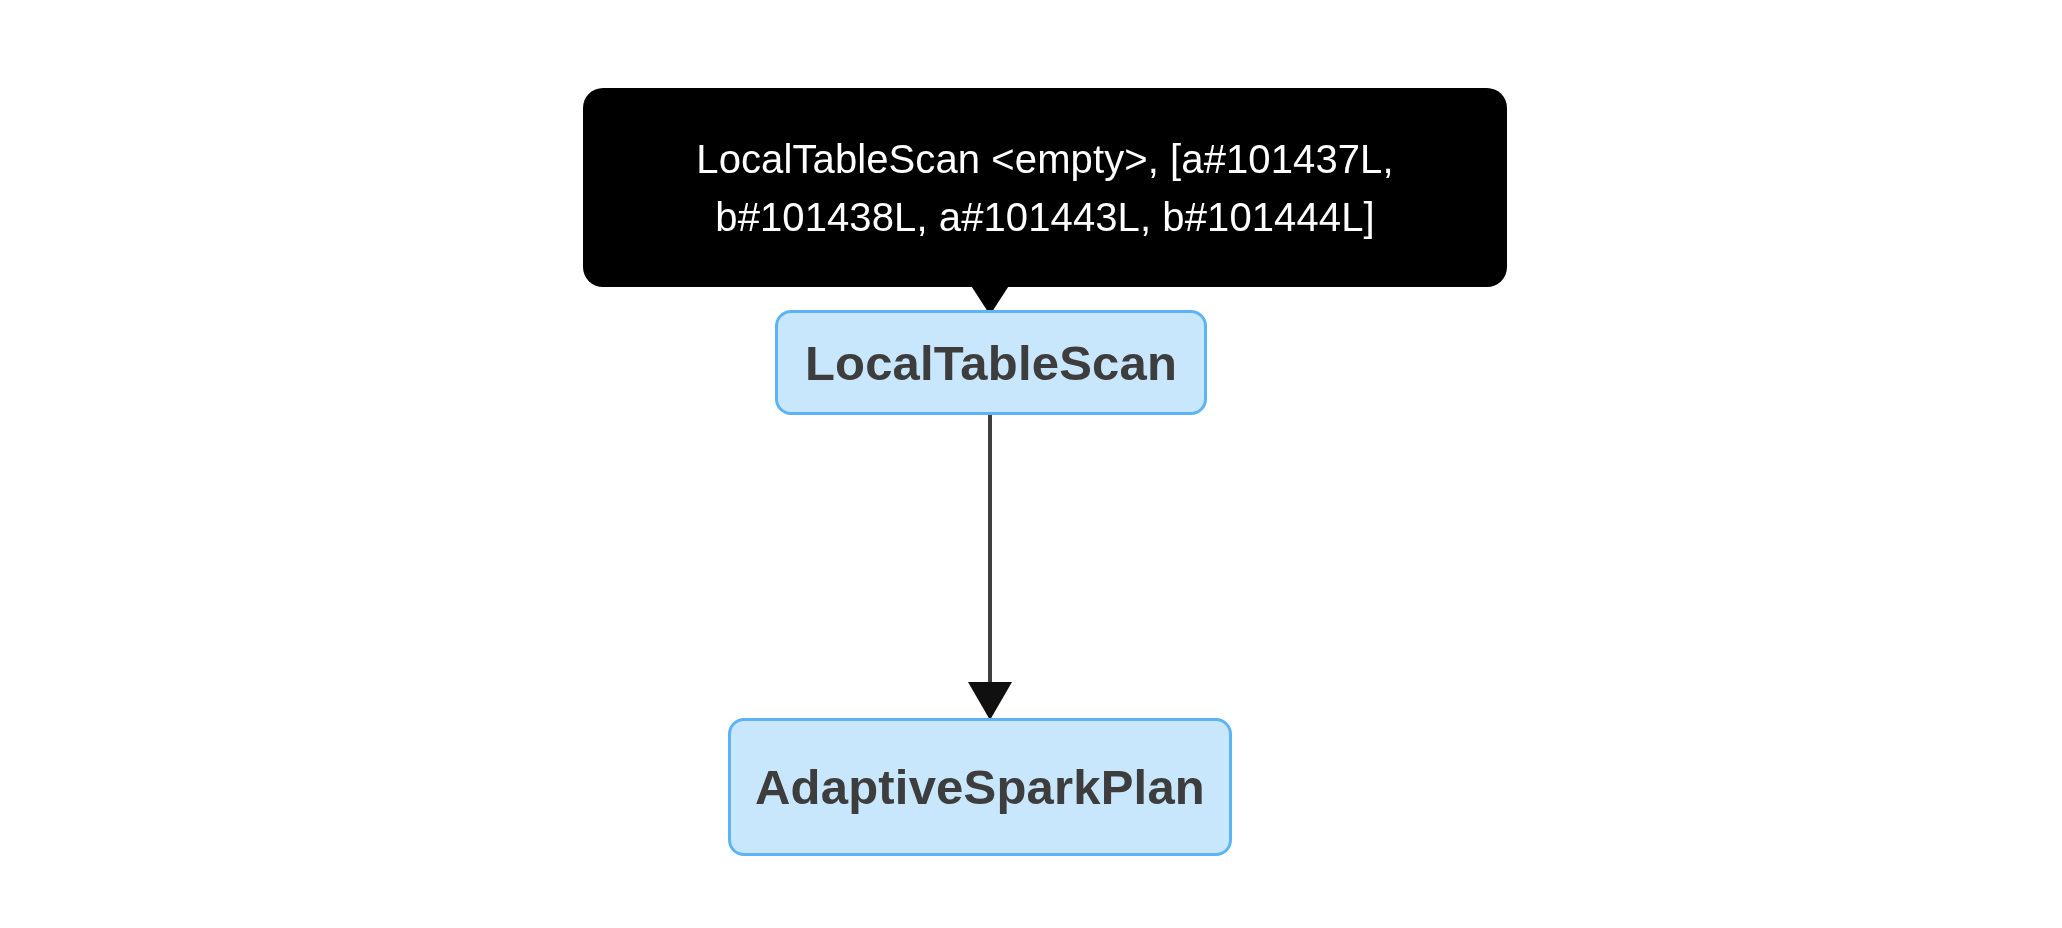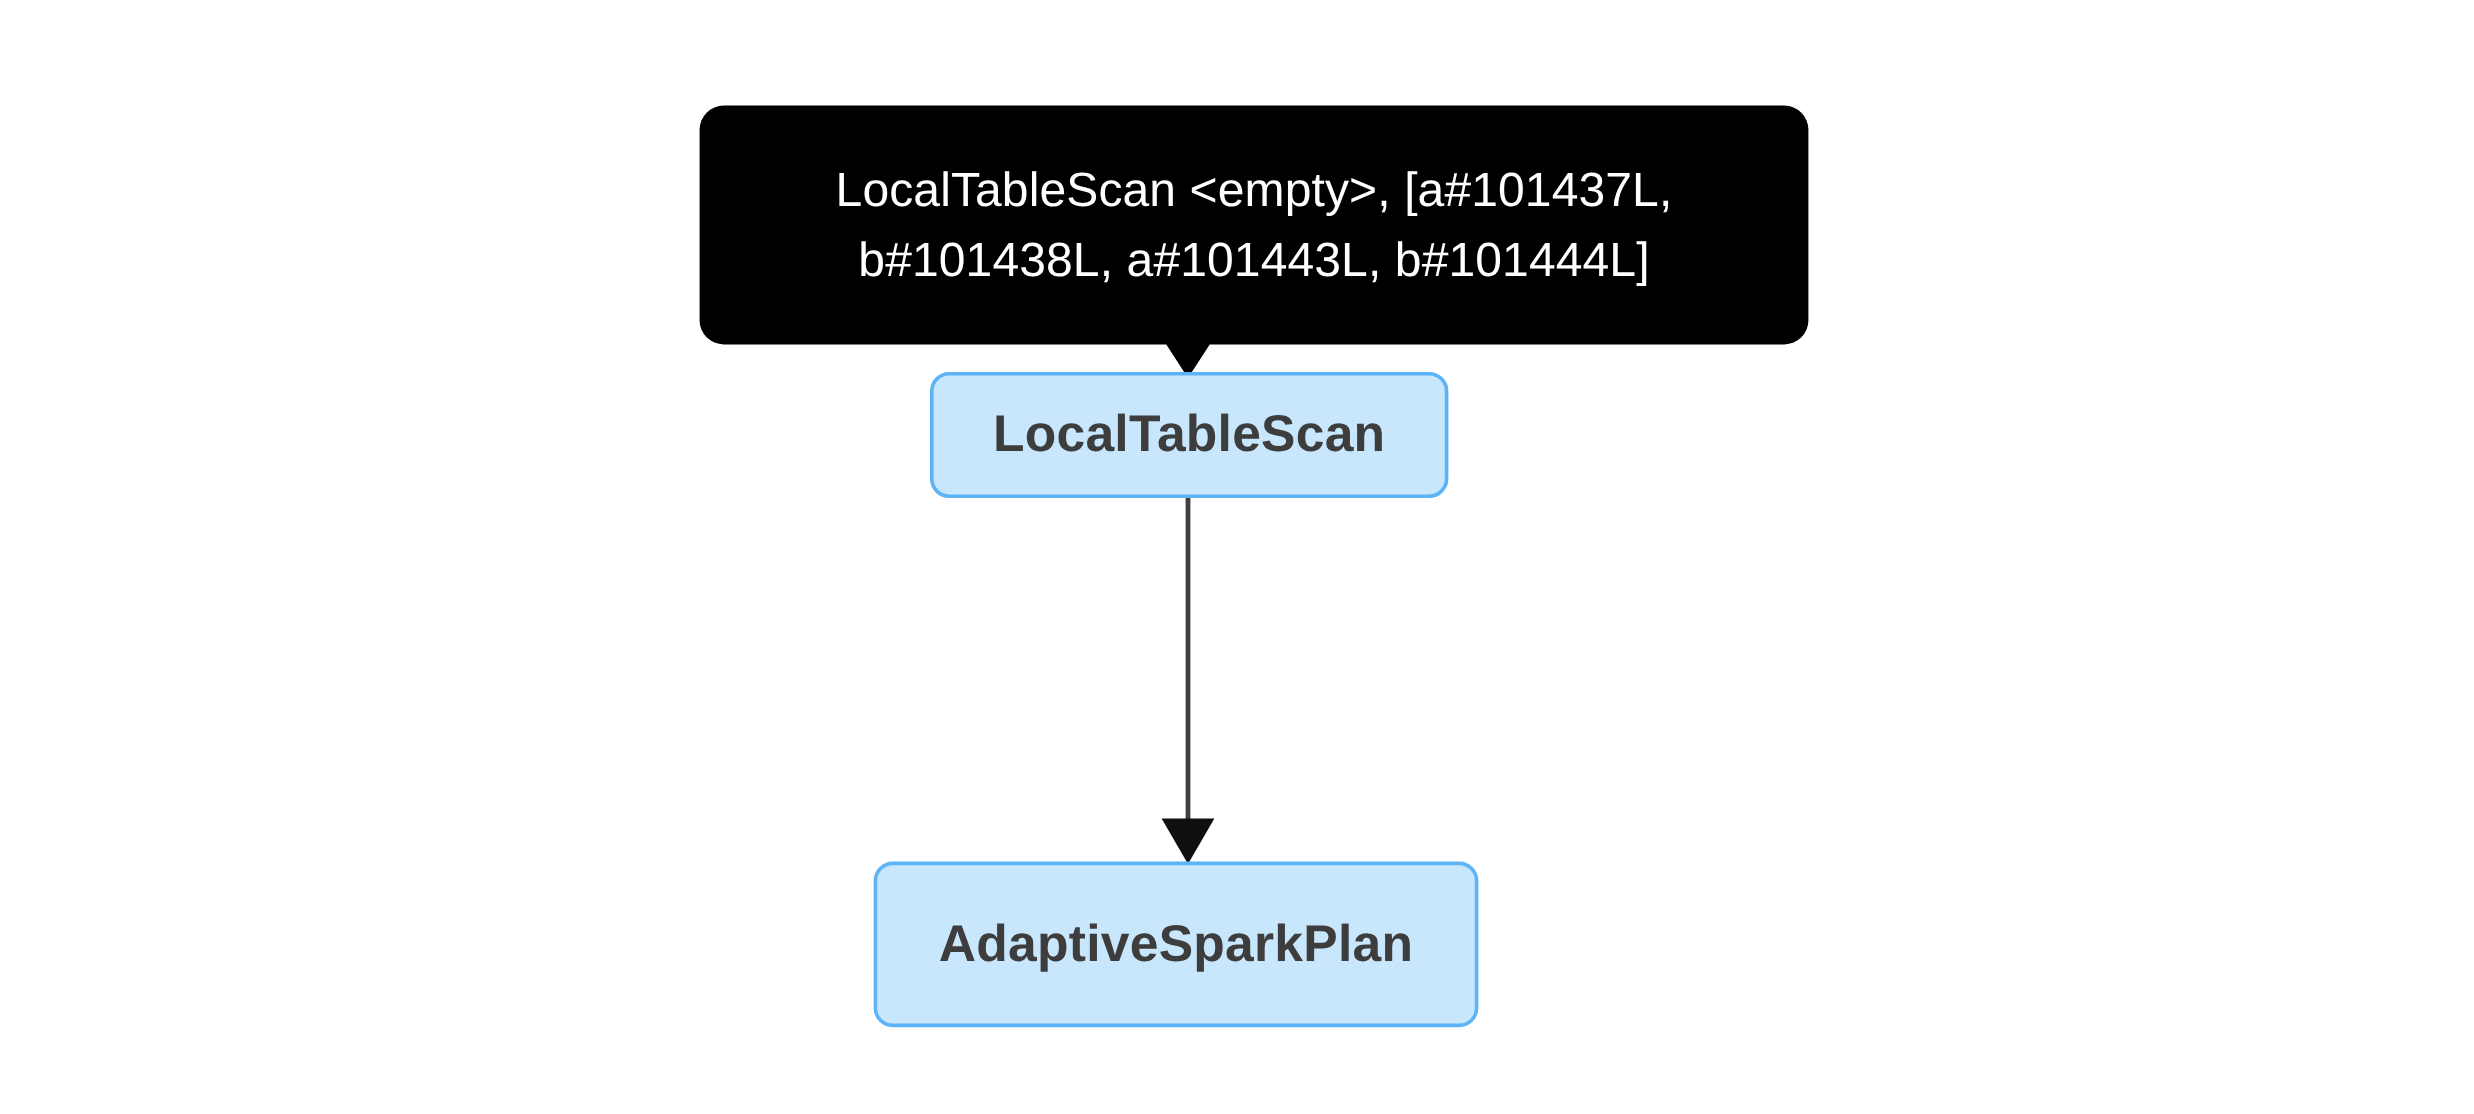--- a/index.html
+++ b/index.html
@@ -64,21 +64,21 @@
     border: 3px solid #5cb3f5;
     border-radius: 16px;
     display: flex;
     align-items: center;
     justify-content: center;
   }
   .node-label {
     color: #3d3d3d;
     font-family: "Liberation Sans", sans-serif;
     font-weight: bold;
-    font-size: 43px;
+    font-size: 49px;
     letter-spacing: 0.2px;
     white-space: nowrap;
   }
 
   #node-localtablescan {
     left: 775px;
     top: 310px;
     width: 432px;
     height: 105px;
   }

